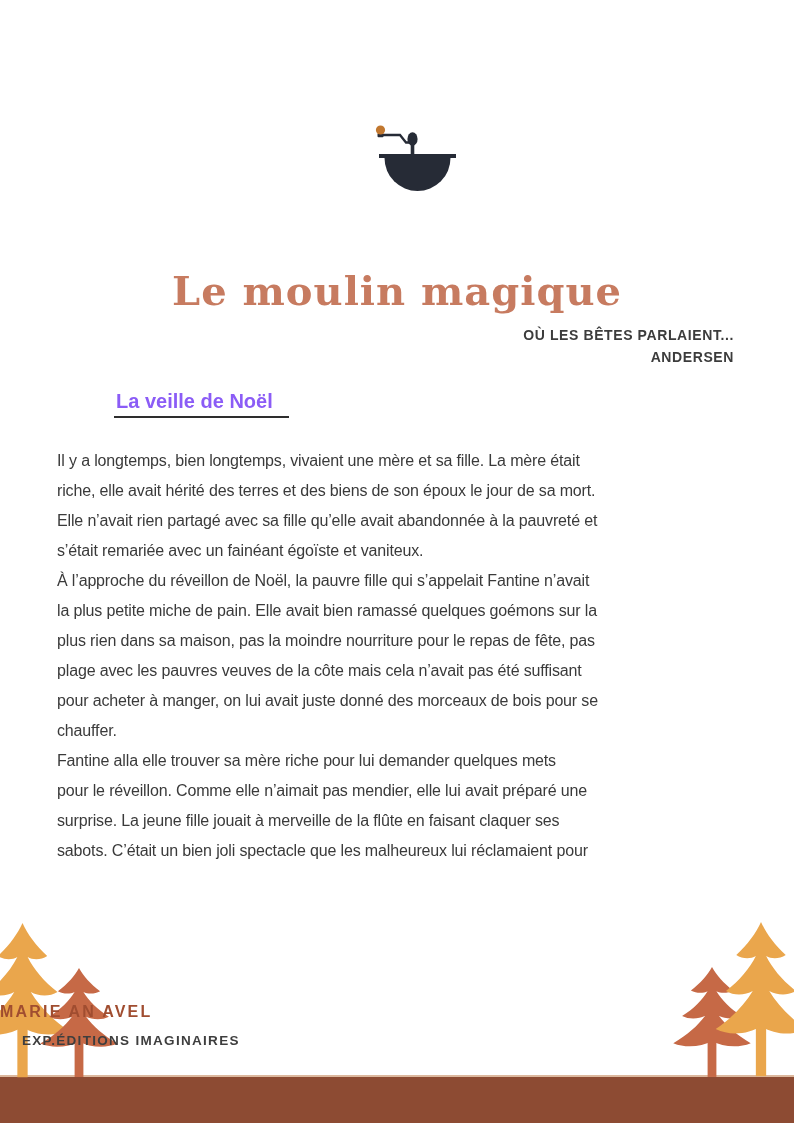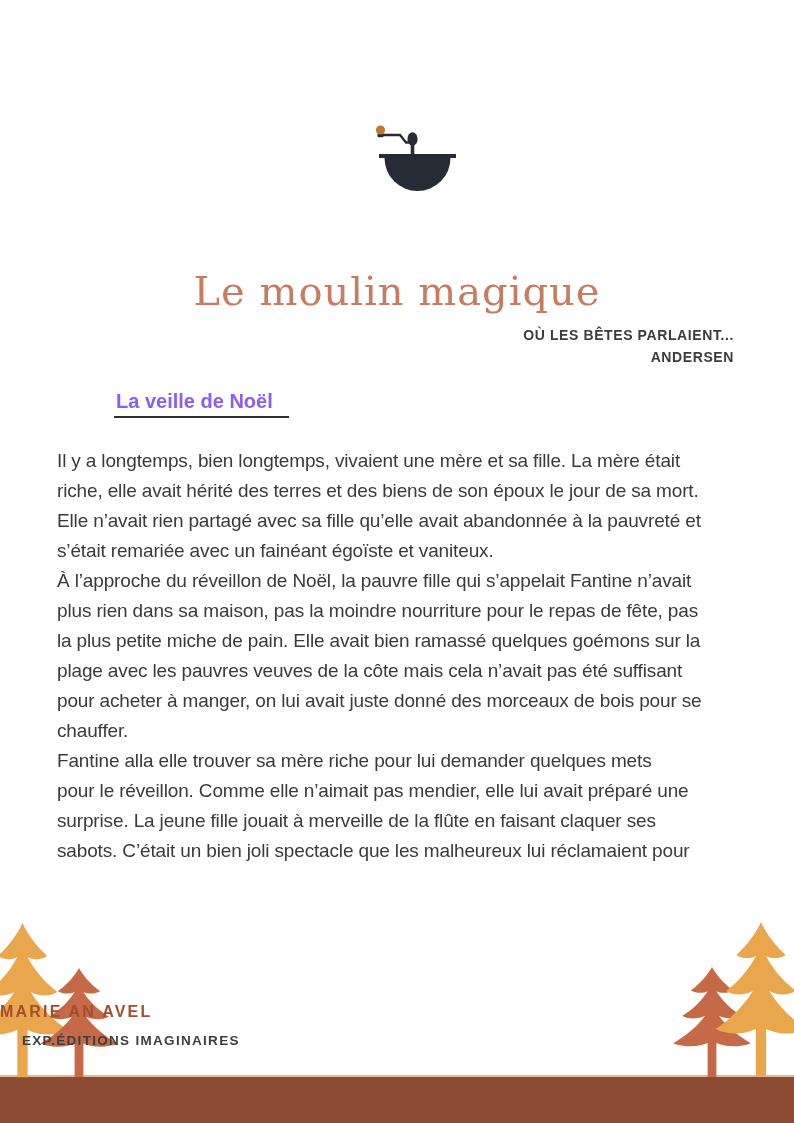--- a/index.html
+++ b/index.html
@@ -20,21 +20,21 @@
     height: 75px;
   }
   .title {
     position: absolute;
     left: 0;
     top: 240px;
     width: 100%;
     text-align: center;
     font-family: "DejaVu Serif", serif;
     font-size: 40px;
-    font-weight: 400;
+    font-weight: 700;
     letter-spacing: 1px;
     color: #c77b60;
     line-height: 1.2;
   }
   .epigraph {
     position: absolute;
     right: 60px;
     top: 324px;
     text-align: right;
     font-size: 14px;
@@ -52,21 +52,21 @@
     color: #8b5cf6;
     padding: 0 16px 3px 2px;
     border-bottom: 2px solid #2e2e2e;
   }
   .story-body {
     position: absolute;
     left: 57px;
     top: 446px;
     width: 690px;
     color: #3a3a3a;
-    font-size: 19px;
+    font-size: 16px;
     letter-spacing: -0.15px;
     line-height: 30px;
   }
   .story-body p { margin: 0; }
   .story-body .line { white-space: nowrap; }
   .footer-scene {
     position: absolute;
     left: 0;
     top: 900px;
     width: 794px;
@@ -125,22 +125,22 @@
 
   <div class="story-body">
     <p>
       <span class="line" style="display:block">Il y a longtemps, bien longtemps, vivaient une mère et sa fille. La mère était</span>
       <span class="line" style="display:block">riche, elle avait hérité des terres et des biens de son époux le jour de sa mort.</span>
       <span class="line" style="display:block">Elle n’avait rien partagé avec sa fille qu’elle avait abandonnée à la pauvreté et</span>
       <span class="line" style="display:block">s’était remariée avec un fainéant égoïste et vaniteux.</span>
     </p>
     <p>
       <span class="line" style="display:block">À l’approche du réveillon de Noël, la pauvre fille qui s’appelait Fantine n’avait</span>
+      <span class="line" style="display:block">la plus petite miche de pain. Elle avait bien ramassé quelques goémons sur la</span>
       <span class="line" style="display:block">plus rien dans sa maison, pas la moindre nourriture pour le repas de fête, pas</span>
-      <span class="line" style="display:block">la plus petite miche de pain. Elle avait bien ramassé quelques goémons sur la</span>
       <span class="line" style="display:block">plage avec les pauvres veuves de la côte mais cela n’avait pas été suffisant</span>
       <span class="line" style="display:block">pour acheter à manger, on lui avait juste donné des morceaux de bois pour se</span>
       <span class="line" style="display:block">chauffer.</span>
     </p>
     <p>
       <span class="line" style="display:block">Fantine alla elle trouver sa mère riche pour lui demander quelques mets</span>
       <span class="line" style="display:block">pour le réveillon. Comme elle n’aimait pas mendier, elle lui avait préparé une</span>
       <span class="line" style="display:block">surprise. La jeune fille jouait à merveille de la flûte en faisant claquer ses</span>
       <span class="line" style="display:block">sabots. C’était un bien joli spectacle que les malheureux lui réclamaient pour</span>
     </p>

